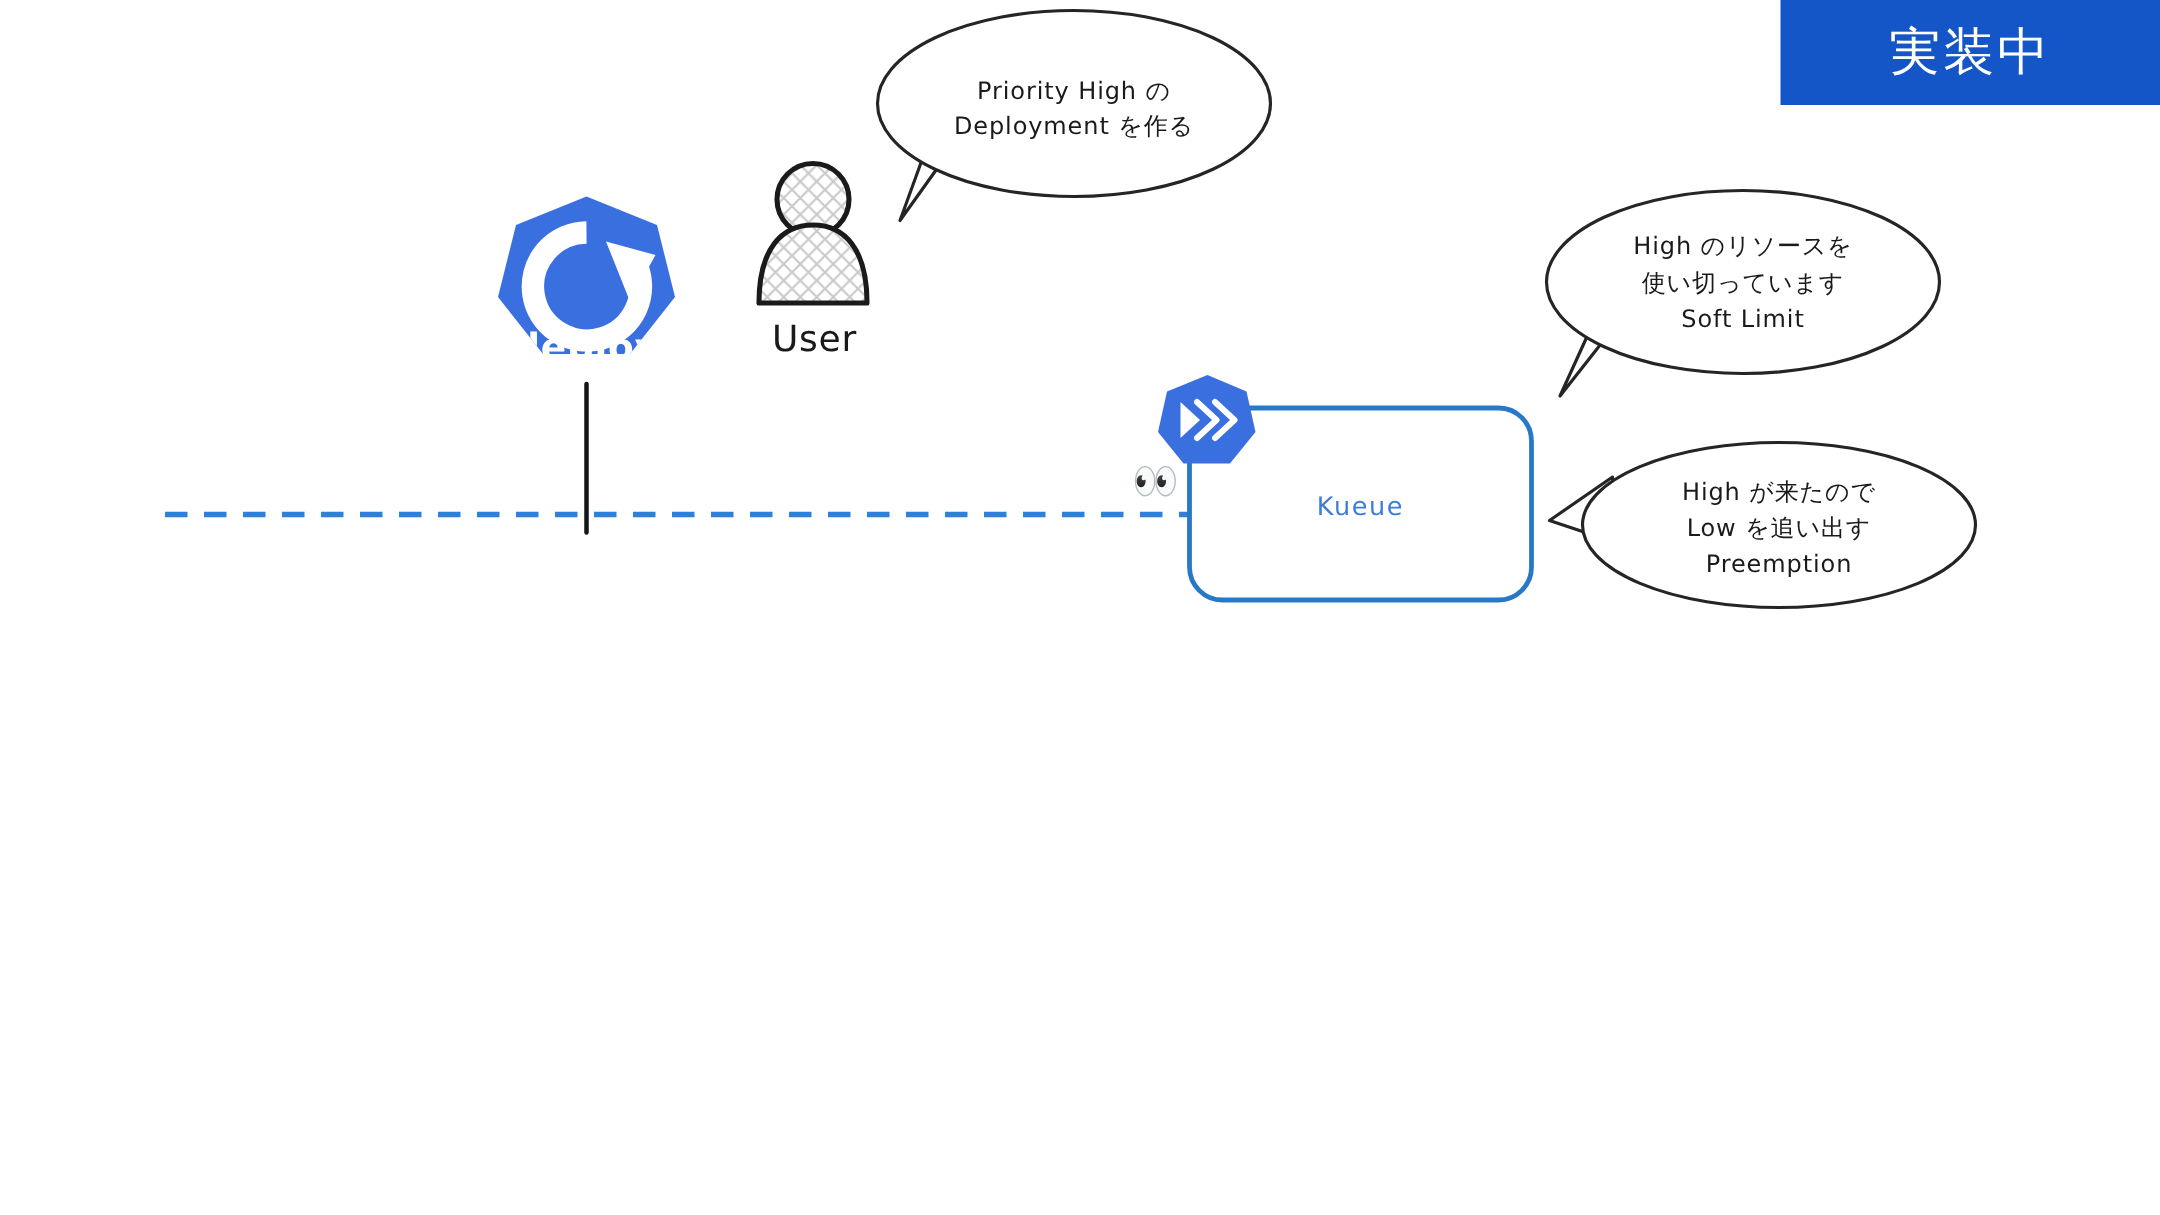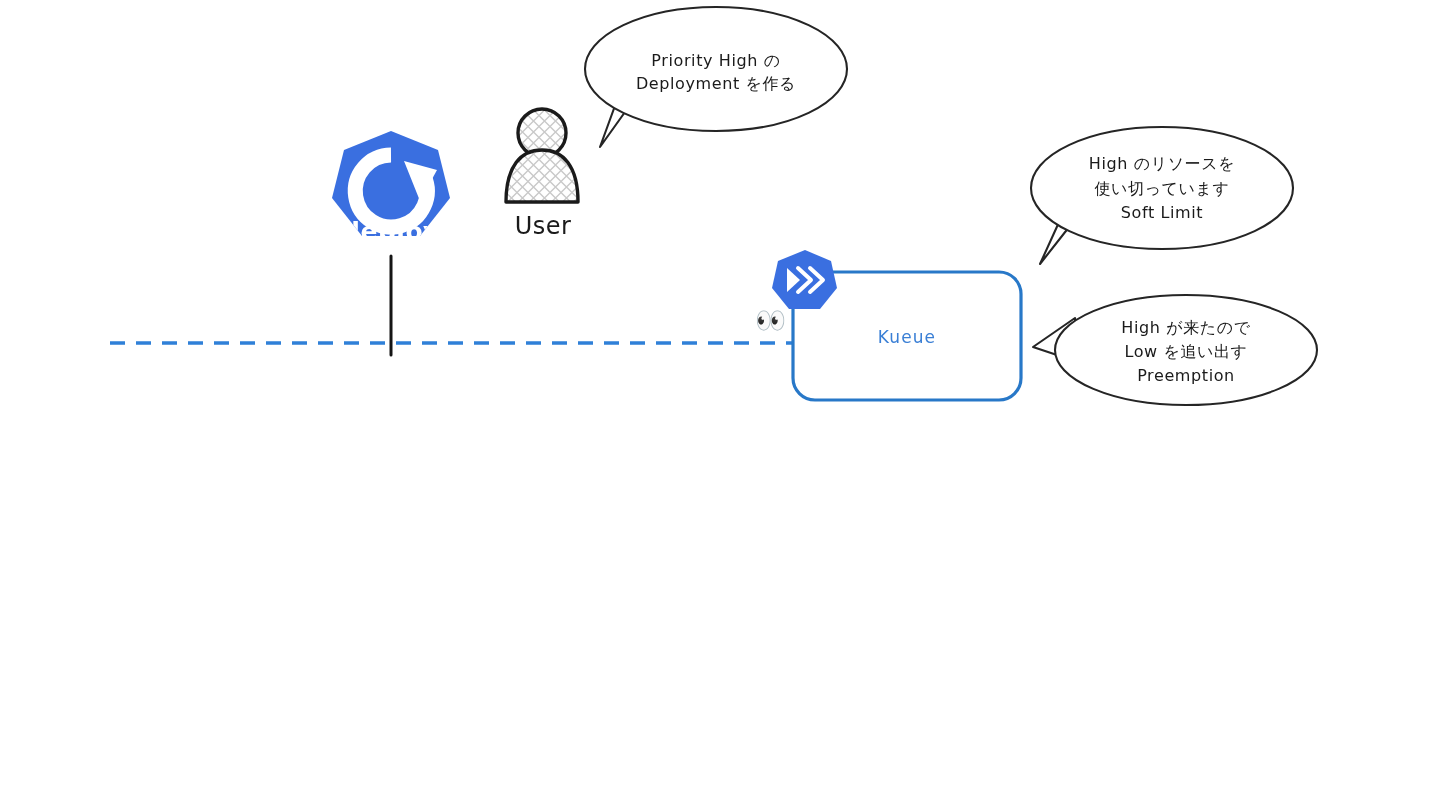--- a/index.html
+++ b/index.html
@@ -114,20 +114,21 @@
     line-height: 1;
     font-family: "DejaVu Sans", sans-serif;
     user-select: none;
   }
 </style>
 </head>
 <body>
 
 <div class="canvas">
 
+  <div class="status-badge">実装中</div>
 
   <svg class="scene" viewBox="0 0 1440 810">
     <defs>
       <pattern id="hatchPat" width="11" height="11" patternUnits="userSpaceOnUse">
         <rect width="11" height="11" fill="#ffffff"></rect>
         <path d="M0,5.5 L5.5,0 L11,5.5 L5.5,11 Z" fill="none" stroke="#c9c9c9" stroke-width="1.4"></path>
       </pattern>
       <clipPath id="deployClip">
         <path d="M391,131 L438,150 L450,198 L420,236 L362,236 L332,198 L344,150 Z"></path>
       </clipPath>

